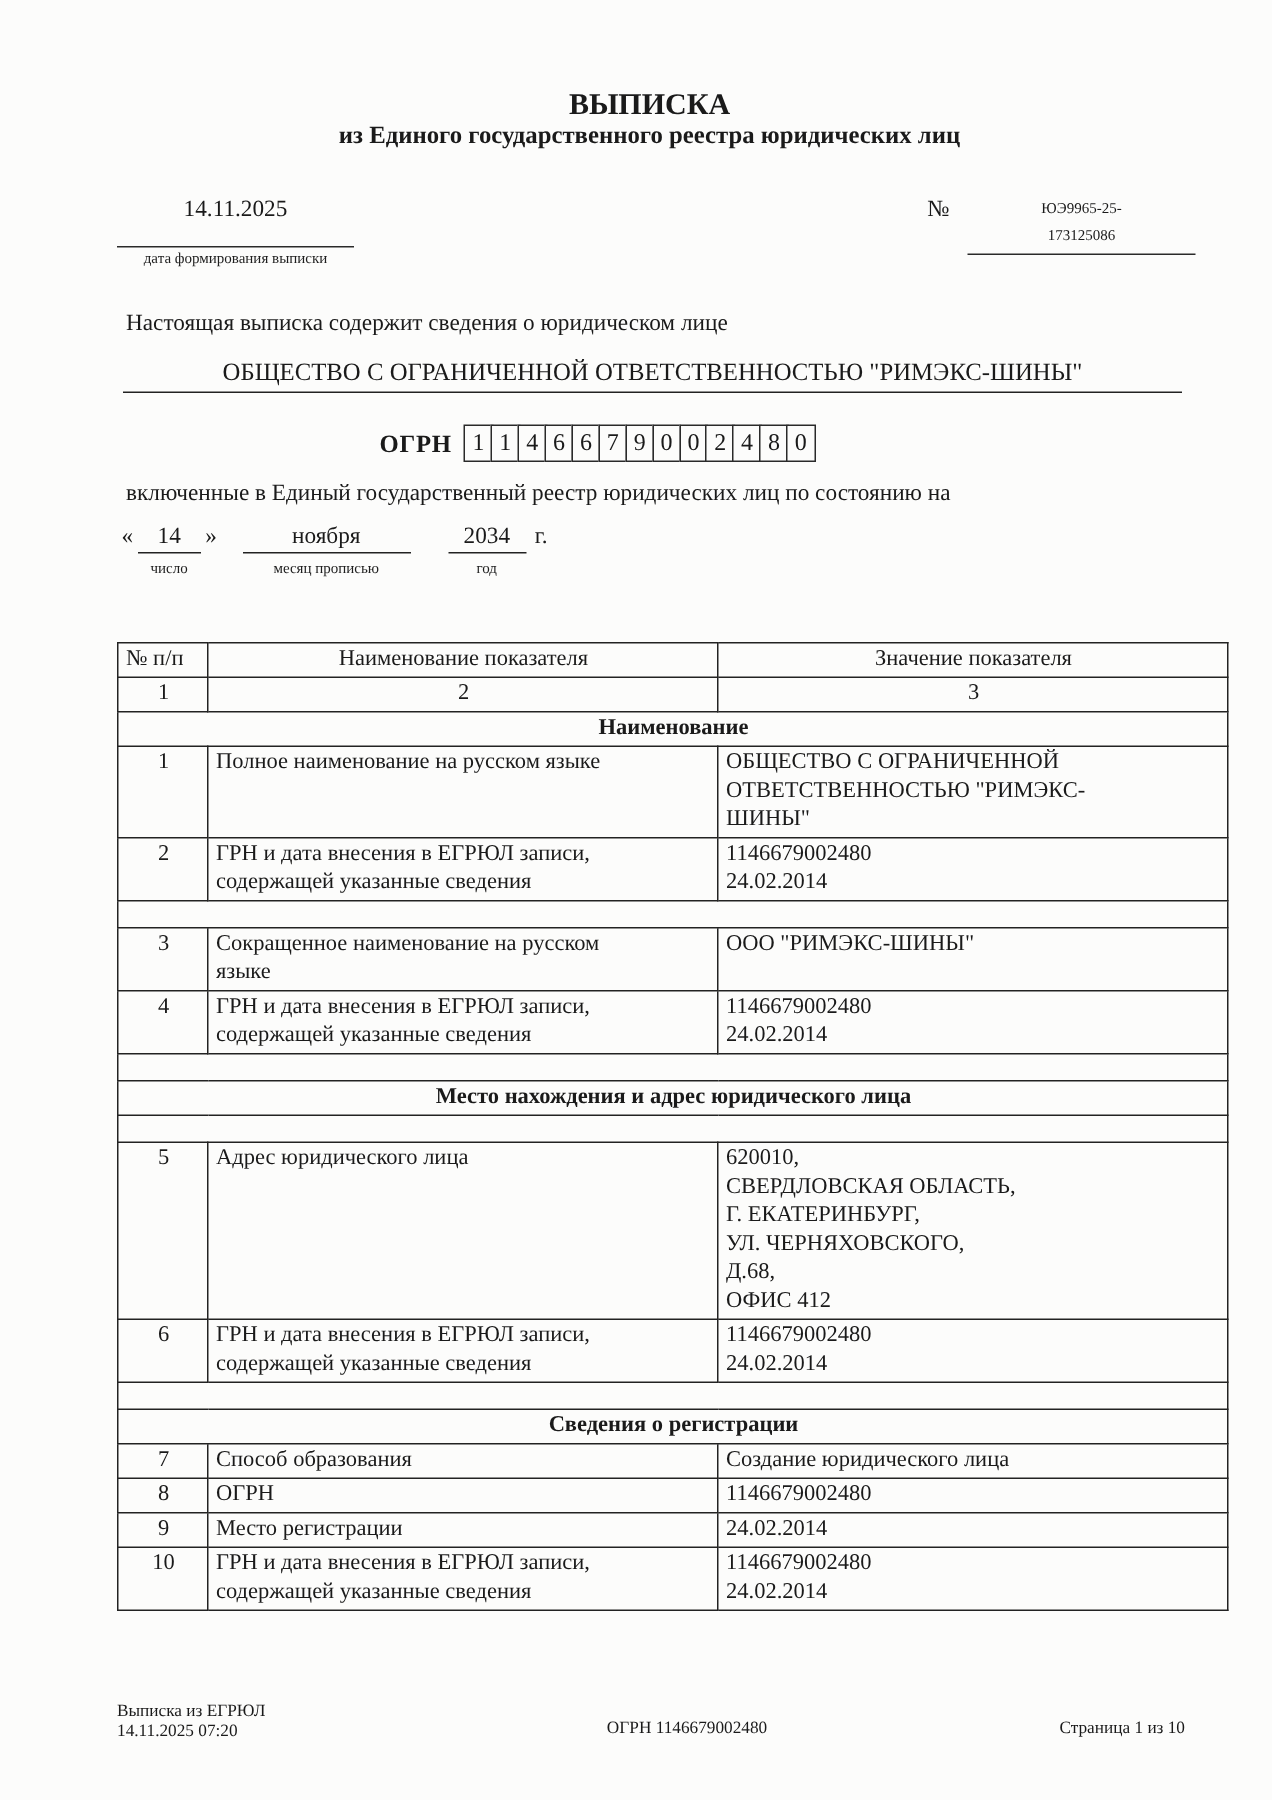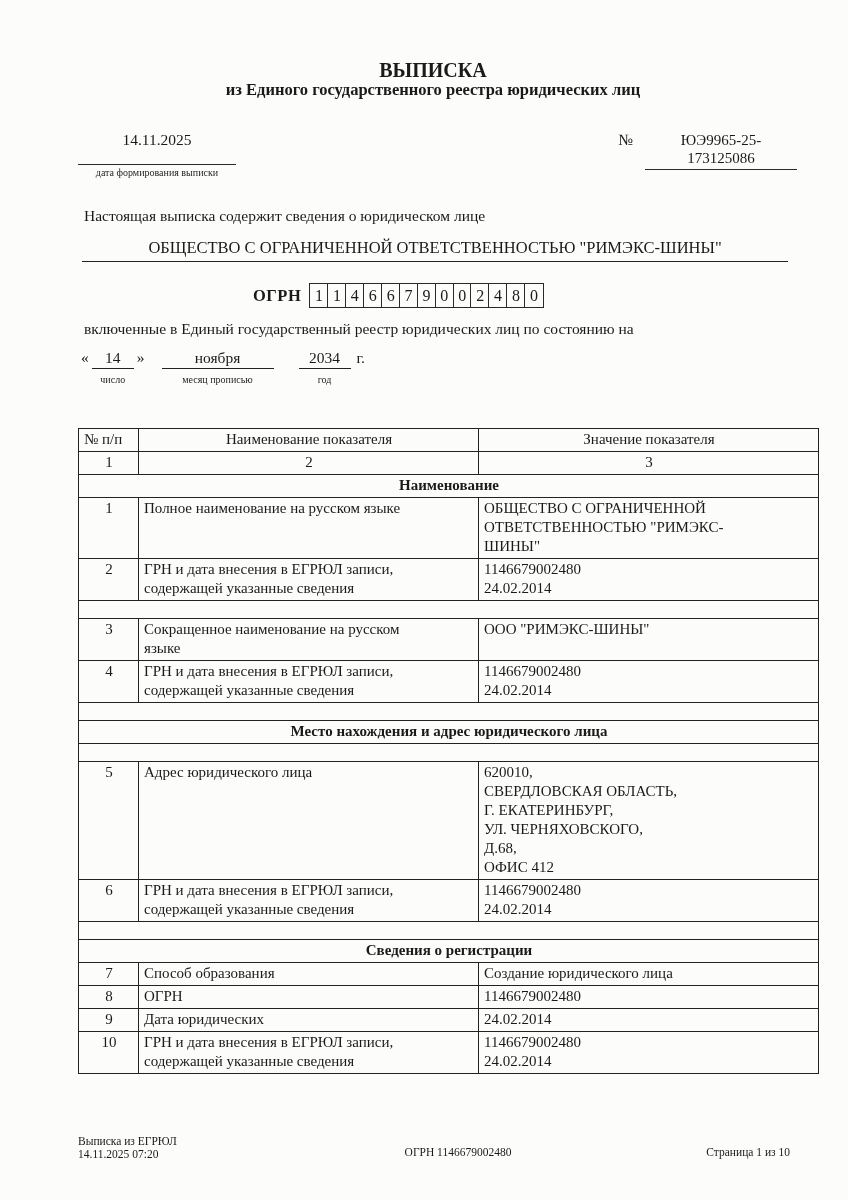--- a/index.html
+++ b/index.html
@@ -17,21 +17,21 @@
   .title { text-align:center; font-weight:bold; font-size:20px; line-height:20px; }
   .subtitle { text-align:center; font-weight:bold; font-size:16.5px; line-height:20px; margin-top:0; }
 
   .meta-row { display:flex; justify-content:space-between; margin-top:31px; }
   .date-block { width:158px; }
   .dd-val { text-align:center; font-size:15.5px; line-height:18px; padding-bottom:15px; border-bottom:1.6px solid #2a2a2a; }
   .caption { font-size:10px; line-height:12px; color:#1f1f1f; }
   .date-block .caption { text-align:center; margin-top:2px; }
   .num-block { display:flex; align-items:flex-start; }
   .num-sign { font-size:15.5px; line-height:18px; margin-right:12px; }
-  .num-field { width:152px; margin-right:-9px; text-align:center; font-size:15px; line-height:18px; border-bottom:1.6px solid #2a2a2a; padding-bottom:2px; }
+  .num-field { width:152px; margin-right:-9px; text-align:center; font-size:10px; line-height:18px; border-bottom:1.6px solid #2a2a2a; padding-bottom:2px; }
 
   .lead { font-size:15.5px; line-height:20px; margin-top:27px; padding-left:6px; }
   .company-line { margin-top:12px; margin-left:4px; width:706px; text-align:center; font-size:16.5px; line-height:20px; border-bottom:1.6px solid #222; padding-bottom:3px; }
   .company-cap { text-align:center; margin-top:3px; }
 
   .ogrn-row { margin-top:21px; margin-left:175px; display:flex; align-items:center; }
   .ogrn-label { font-weight:bold; font-size:16.5px; margin-right:8px; letter-spacing:0.5px; }
   .ogrn-boxes { display:flex; }
   .obox {
     width:17.5px; height:23px; border:1.6px solid #2a2a2a; margin-left:-1.6px;
@@ -219,21 +219,21 @@
         <td class="c-name">Способ образования</td>
         <td class="c-val">Создание юридического лица</td>
       </tr>
       <tr>
         <td class="c-num">8</td>
         <td class="c-name">ОГРН</td>
         <td class="c-val">1146679002480</td>
       </tr>
       <tr>
         <td class="c-num">9</td>
-        <td class="c-name">Дата юридических</td>
+        <td class="c-name">Место регистрации</td>
         <td class="c-val">24.02.2014</td>
       </tr>
       <tr>
         <td class="c-num">10</td>
         <td class="c-name">ГРН и дата внесения в ЕГРЮЛ записи,
 содержащей указанные сведения</td>
         <td class="c-val">1146679002480
 24.02.2014</td>
       </tr>
     </tbody>

